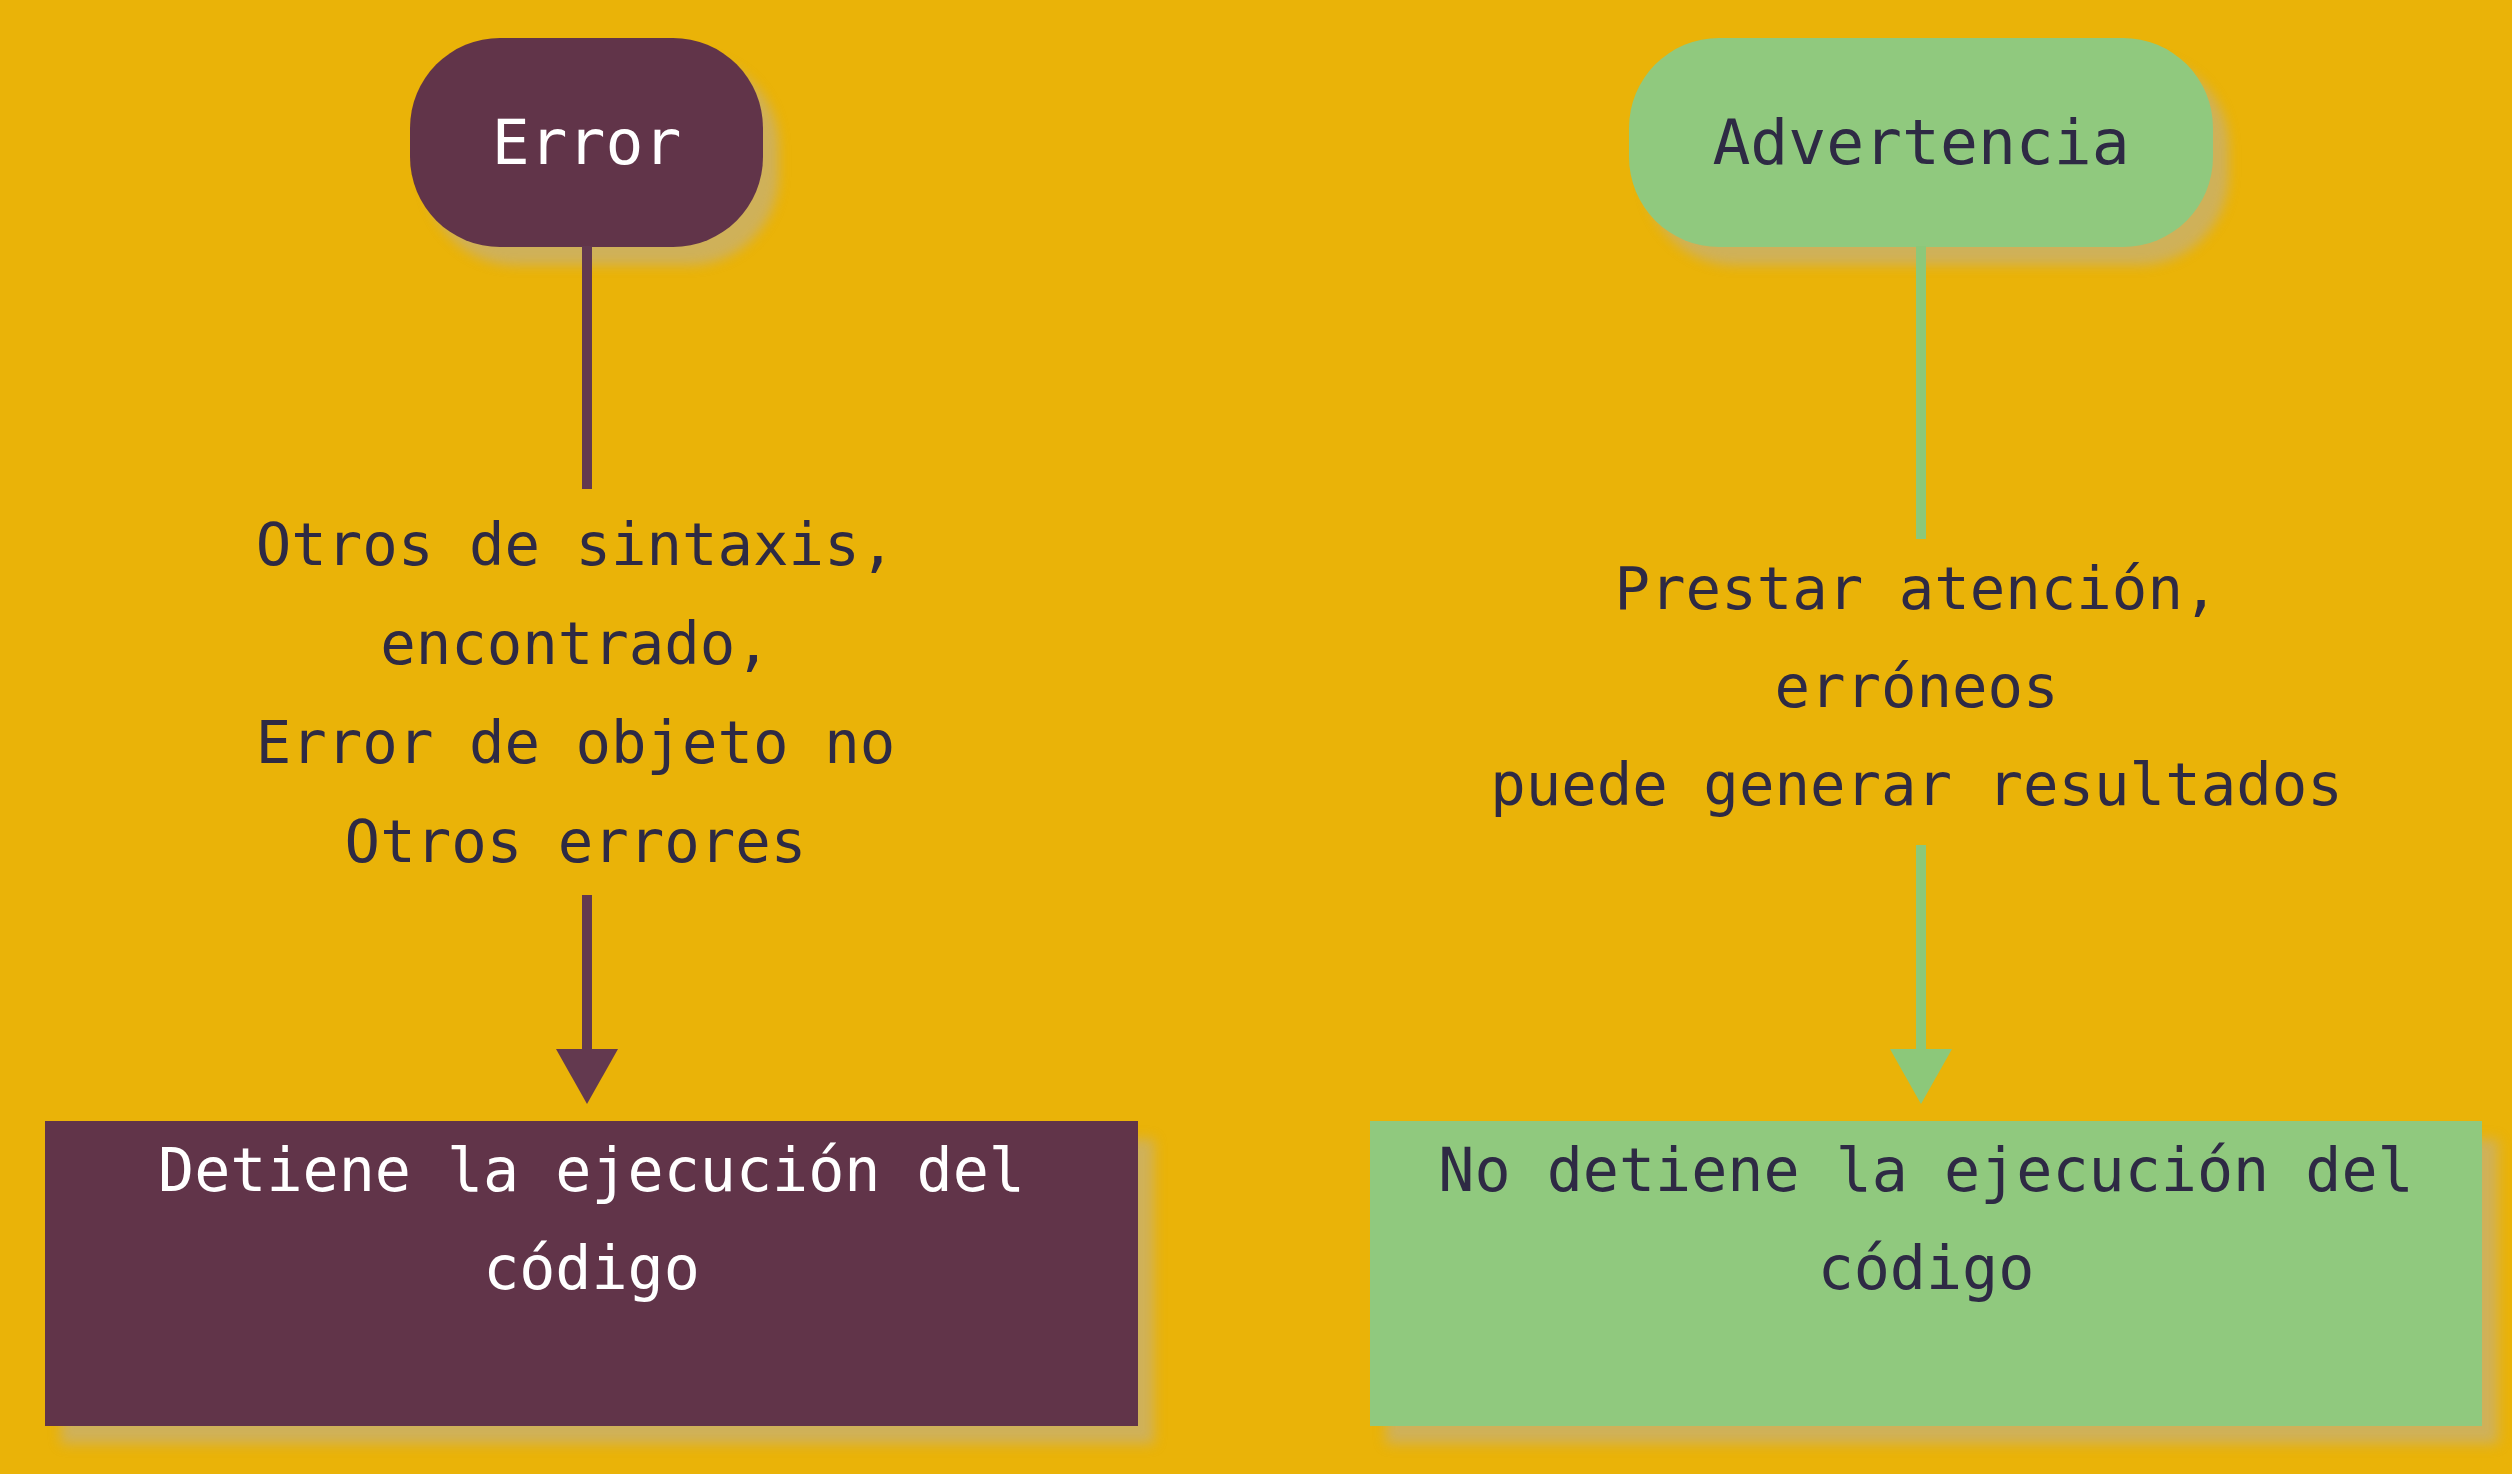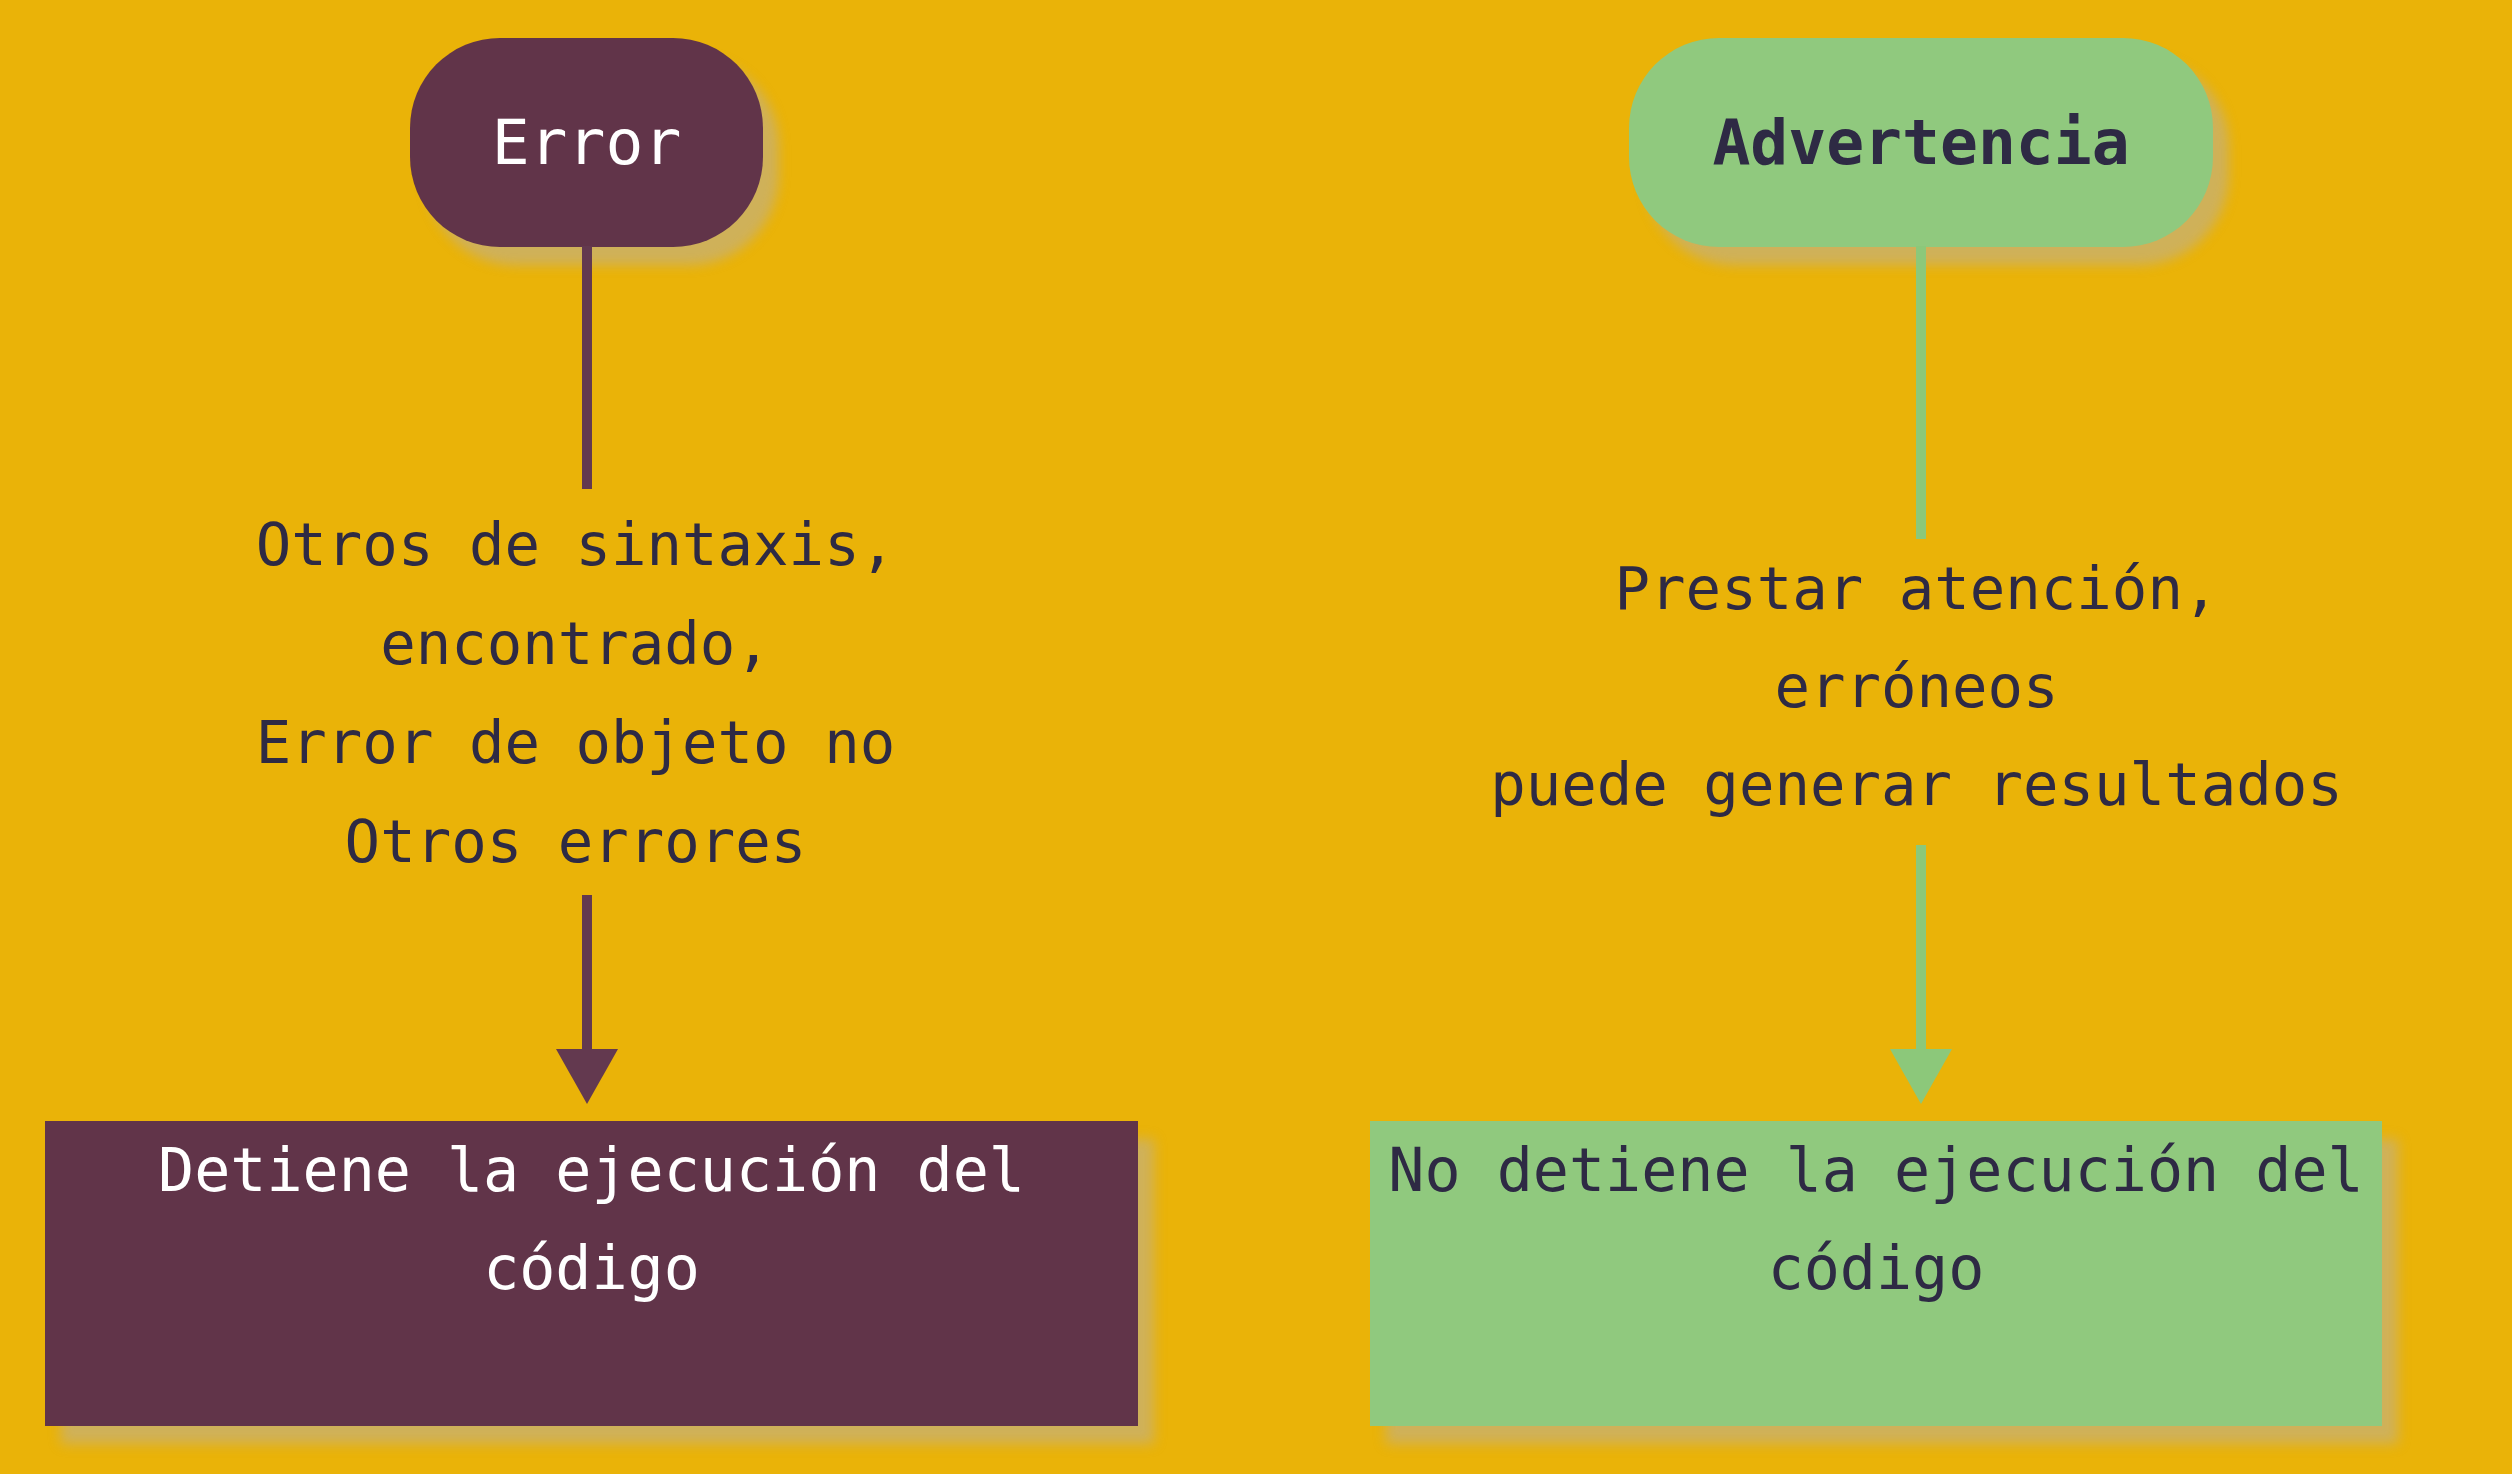--- a/index.html
+++ b/index.html
@@ -80,30 +80,29 @@
     background: #613449;
     color: #ffffff;
   }
 
   
   .pill--warning {
     left: 1629px;
     width: 584px;
     background: #90c97e;
     color: #2e2a44;
-    font-weight: bold;
   }
   .shaft--warning-top    { left: 1916px; top: 246px; height: 293px; background: #8cc87a; }
   .desc--warning         { left: 1426px; top: 540px; }
   .desc--warning .line   { line-height: 98px; }
   .shaft--warning-bottom { left: 1916px; top: 845px; height: 205px; background: #8cc87a; }
   .arrowhead--warning    { left: 1890px; top: 1049px; border-top-color: #8cc87a; }
   .outcome--warning {
     left: 1370px;
-    width: 1012px;
+    width: 1112px;
     background: #90c97e;
     color: #2e2a44;
   }
 </style>
 </head>
 <body>
 
 <div class="canvas">
 
   <div class="pill pill--error">

